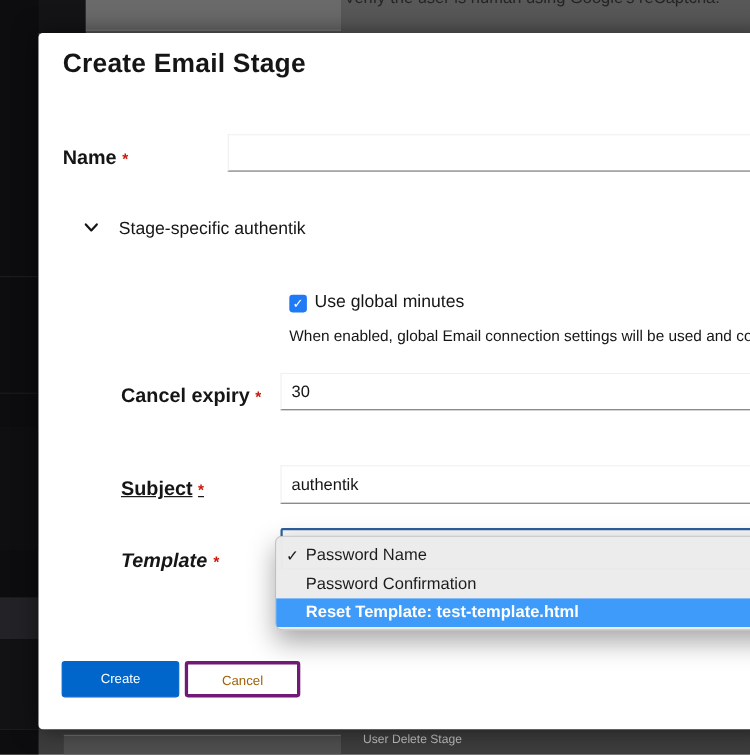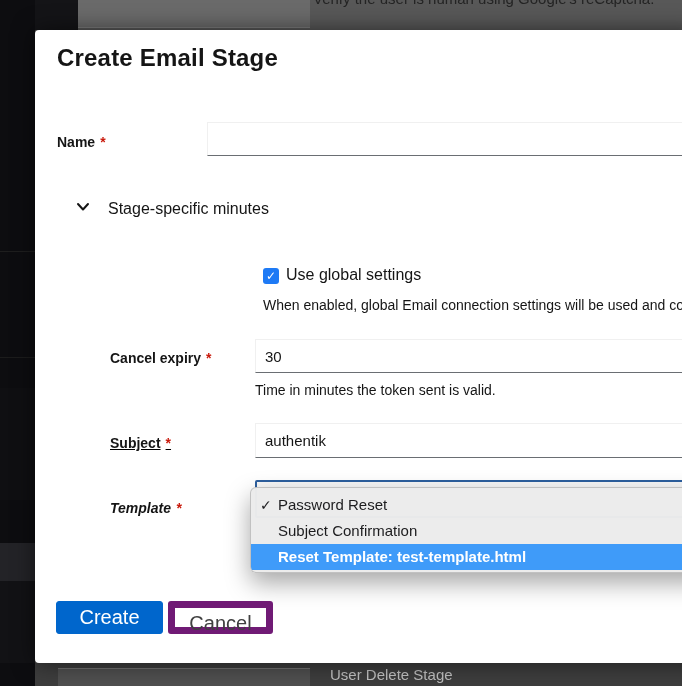--- a/index.html
+++ b/index.html
@@ -17,28 +17,28 @@
   .sidebar { left:0; top:0; width:35px; height:686px; background:#0d0d10; }
   .sb-block1 { left:0; top:388px; width:35px; height:112px; background:#0f0f12; }
   .sb-sep1 { left:0; top:251px; width:35px; height:1px; background:#1e1e1e; }
   .sb-sep2 { left:0; top:357px; width:35px; height:1px; background:#1c1c1c; }
   .sb-block2 { left:0; top:543px; width:35px; height:38px; background:#232327; }
   .sb-block3 { left:0; top:581px; width:35px; height:82px; background:#121215; }
 
   .bg-bottom { left:0; top:663px; width:682px; height:23px; background:#3d3d3d; overflow:hidden; }
   .bg-bottom-sidebar { left:0; top:0; width:35px; height:23px; background:#0d0d10; }
   .bg-bottom-box { left:58px; top:5px; width:252px; height:18px; background:#4f4f4f; border-top:1px solid #707070; }
-  .bg-bottom-text { left:330px; top:3px; font-size:15px; color:#bfbfbf; white-space:nowrap; }
+  .bg-bottom-text { left:330px; top:3px; font-size:11px; color:#bfbfbf; white-space:nowrap; }
 
   
   .modal { left:35px; top:30px; width:666px; height:633px; background:#ffffff;
            border-radius:4px 0 0 4px; box-shadow:0 0 22px rgba(0,0,0,0.55); }
   .modal-title { left:22px; top:14px; font-size:24px; font-weight:700; color:#151515; letter-spacing:.2px; }
 
-  .field-label { font-size:14px; font-weight:700; color:#151515; white-space:nowrap; }
+  .field-label { font-size:18px; font-weight:700; color:#151515; white-space:nowrap; }
   .req { color:#c9190b; font-size:14px; font-weight:700; margin-left:5px; }
 
   .text-input { background:#fff; border:1px solid #f0f0f0; border-bottom:1px solid #6a6e73;
                 font-family:"Liberation Sans","DejaVu Sans",sans-serif;
                 font-size:15px; color:#151515; padding:0 0 0 9px; outline:none; }
   .help-text { font-size:14px; color:#151515; white-space:nowrap; }
 
   .chev-icon { left:41px; top:172px; width:14px; height:10px; }
   .section-label { left:73px; top:170px; font-size:16px; color:#151515; }
 
@@ -51,23 +51,23 @@
 
   .menu { left:215px; top:457px; width:467px; height:86px; background:rgba(236,236,236,0.98);
           border:1px solid rgba(0,0,0,0.18); border-radius:6px 0 0 6px;
           box-shadow:0 10px 24px rgba(0,0,0,0.35); padding:4px 0; overflow:hidden; }
   .menu-item { position:relative; height:26px; line-height:26px; font-size:15px; color:#1c1c1e;
                padding-left:27px; white-space:nowrap; }
   .menu-check { position:absolute; left:9px; top:0; font-size:14px; color:#1c1c1e; }
   .menu-item.hl { background:#3f9bf9; color:#ffffff; font-weight:600; }
 
   .btn { height:33px; border-radius:3px; font-family:"Liberation Sans","DejaVu Sans",sans-serif;
-         font-size:20px; text-align:center; line-height:31px; cursor:pointer; }
+         font-size:12px; text-align:center; line-height:31px; cursor:pointer; }
   .btn-primary { left:21px; top:571px; width:107px; background:#0066cc; color:#ffffff; border:1px solid #0066cc; }
-  .btn-secondary { left:133px; top:571px; width:105px; background:#ffffff; color:#404040; border:7px solid #701a75; }
+  .btn-secondary { left:133px; top:571px; width:105px; background:#ffffff; color:#a16207; border:3px solid #701a75; }
 </style>
 </head>
 <body>
 
 <div class="abs bg-top">
   <div class="abs bg-top-sidebar-a"></div>
   <div class="abs bg-top-sidebar-b"></div>
   <div class="abs bg-top-box"></div>
   <div class="abs bg-top-text">Verify the user is human using Google's reCaptcha.</div>
 </div>
@@ -91,51 +91,50 @@
   <div class="abs modal-title">Create Email Stage</div>
 
   <div class="abs" style="left:22px; top:103px;">
     <span class="field-label">Name</span><span class="req">*</span>
   </div>
   <input class="abs text-input" style="left: 172px; top: 92px; width: 512px; height: 34px;" value="">
 
   <svg class="abs chev-icon" viewBox="0 0 14 10">
     <path d="M2 2 L7 7.5 L12 2" fill="none" stroke="#151515" stroke-width="2" stroke-linecap="round" stroke-linejoin="round"></path>
   </svg>
-  <div class="abs section-label">Stage-specific minutes</div>
+  <div class="abs section-label">Stage-specific authentik</div>
 
   <div class="abs checkbox">
     <span>✓</span>
   </div>
-  <div class="abs checkbox-label">Use global settings</div>
+  <div class="abs checkbox-label">Use global minutes</div>
   <div class="abs help-text" style="left:228px; top:267px;">When enabled, global Email connection settings will be used and con</div>
 
   <div class="abs" style="left:75px; top:319px;">
     <span class="field-label">Cancel expiry</span><span class="req">*</span>
   </div>
   <input class="abs text-input" style="left: 220px; top: 309px; width: 464px; height: 34px;" value="30">
-  <div class="abs help-text" style="left:220px; top:352px;">Time in minutes the token sent is valid.</div>
 
   <div class="abs" style="left:75px; top:404px;text-decoration:underline;">
     <span class="field-label">Subject</span><span class="req">*</span>
   </div>
   <input class="abs text-input" style="left: 220px; top: 393px; width: 464px; height: 35px;" value="authentik">
 
   <div class="abs" style="left:75px; top:469px;font-style:italic;">
     <span class="field-label">Template</span><span class="req">*</span>
   </div>
   <div class="abs select-stub"></div>
 
   <div class="abs menu">
     <div class="menu-item">
       <span class="menu-check">✓</span>
-      <span>Password Reset</span>
+      <span>Password Name</span>
     </div>
     <div class="menu-item">
-      <span>Subject Confirmation</span>
+      <span>Password Confirmation</span>
     </div>
     <div class="menu-item hl">
       <span>Reset Template: test-template.html</span>
     </div>
   </div>
 
   <div class="abs btn btn-primary">Create</div>
   <div class="abs btn btn-secondary">Cancel</div>
 
 </div>

